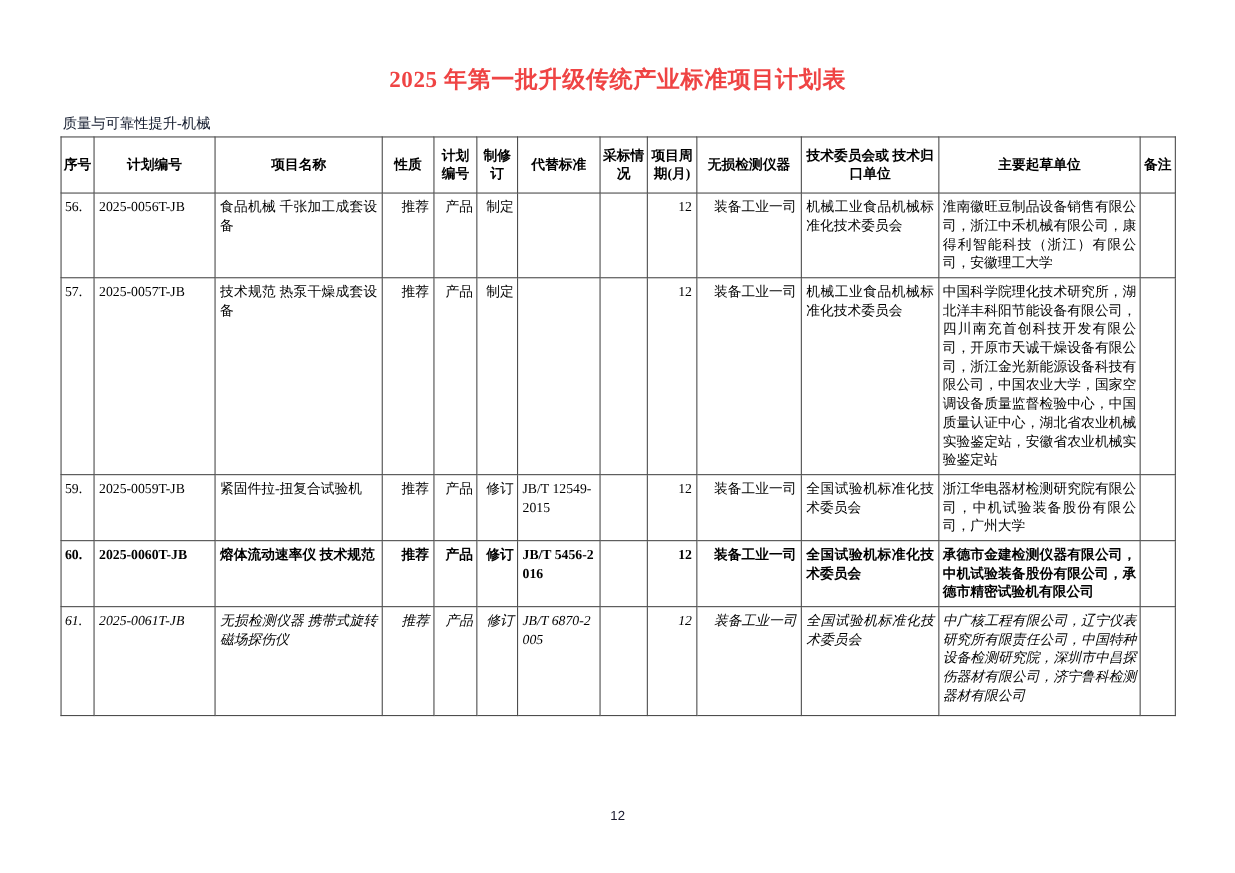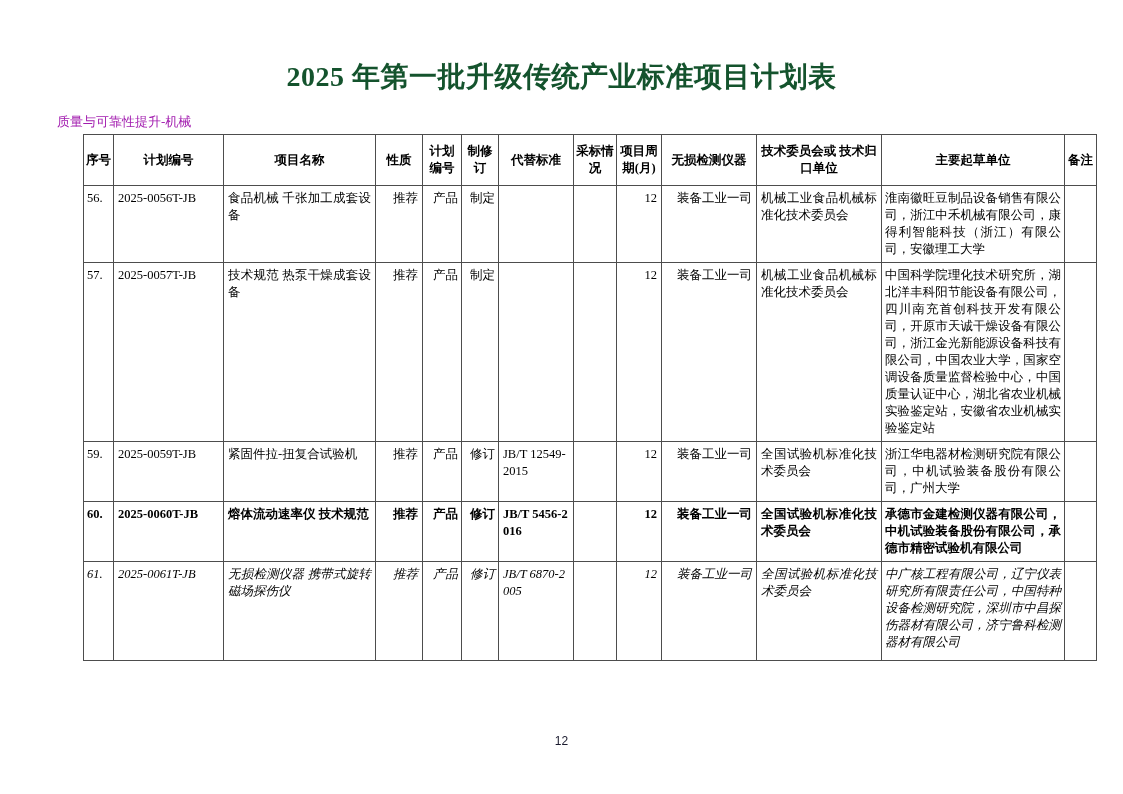--- a/index.html
+++ b/index.html
@@ -13,32 +13,32 @@
     height: 794px;
     background: #ffffff;
     font-family: "Liberation Serif", "DejaVu Serif", serif;
     color: #111;
     overflow: hidden;
   }
   .doc-title {
     margin: 0;
     padding-top: 58px;
     text-align: center;
-    font-size: 28px;
+    font-size: 21px;
     font-weight: bold;
     letter-spacing: 0.5px;
-    color: #14532d;
+    color: #ef4444;
   }
   .section-label {
     margin: 17px 0 3px 57px;
     font-size: 13px;
-    color: #a21caf;
+    color: #0f172a;
   }
   table.plan-table {
-    margin-left: 83px;
+    margin-left: 55px;
     width: 1013px;
     border-collapse: collapse;
     table-layout: fixed;
   }
   .plan-table th, .plan-table td {
     border: 1px solid #4d4d4d;
     font-size: 12.5px;
     line-height: 17px;
     color: #000;
     overflow: hidden;

